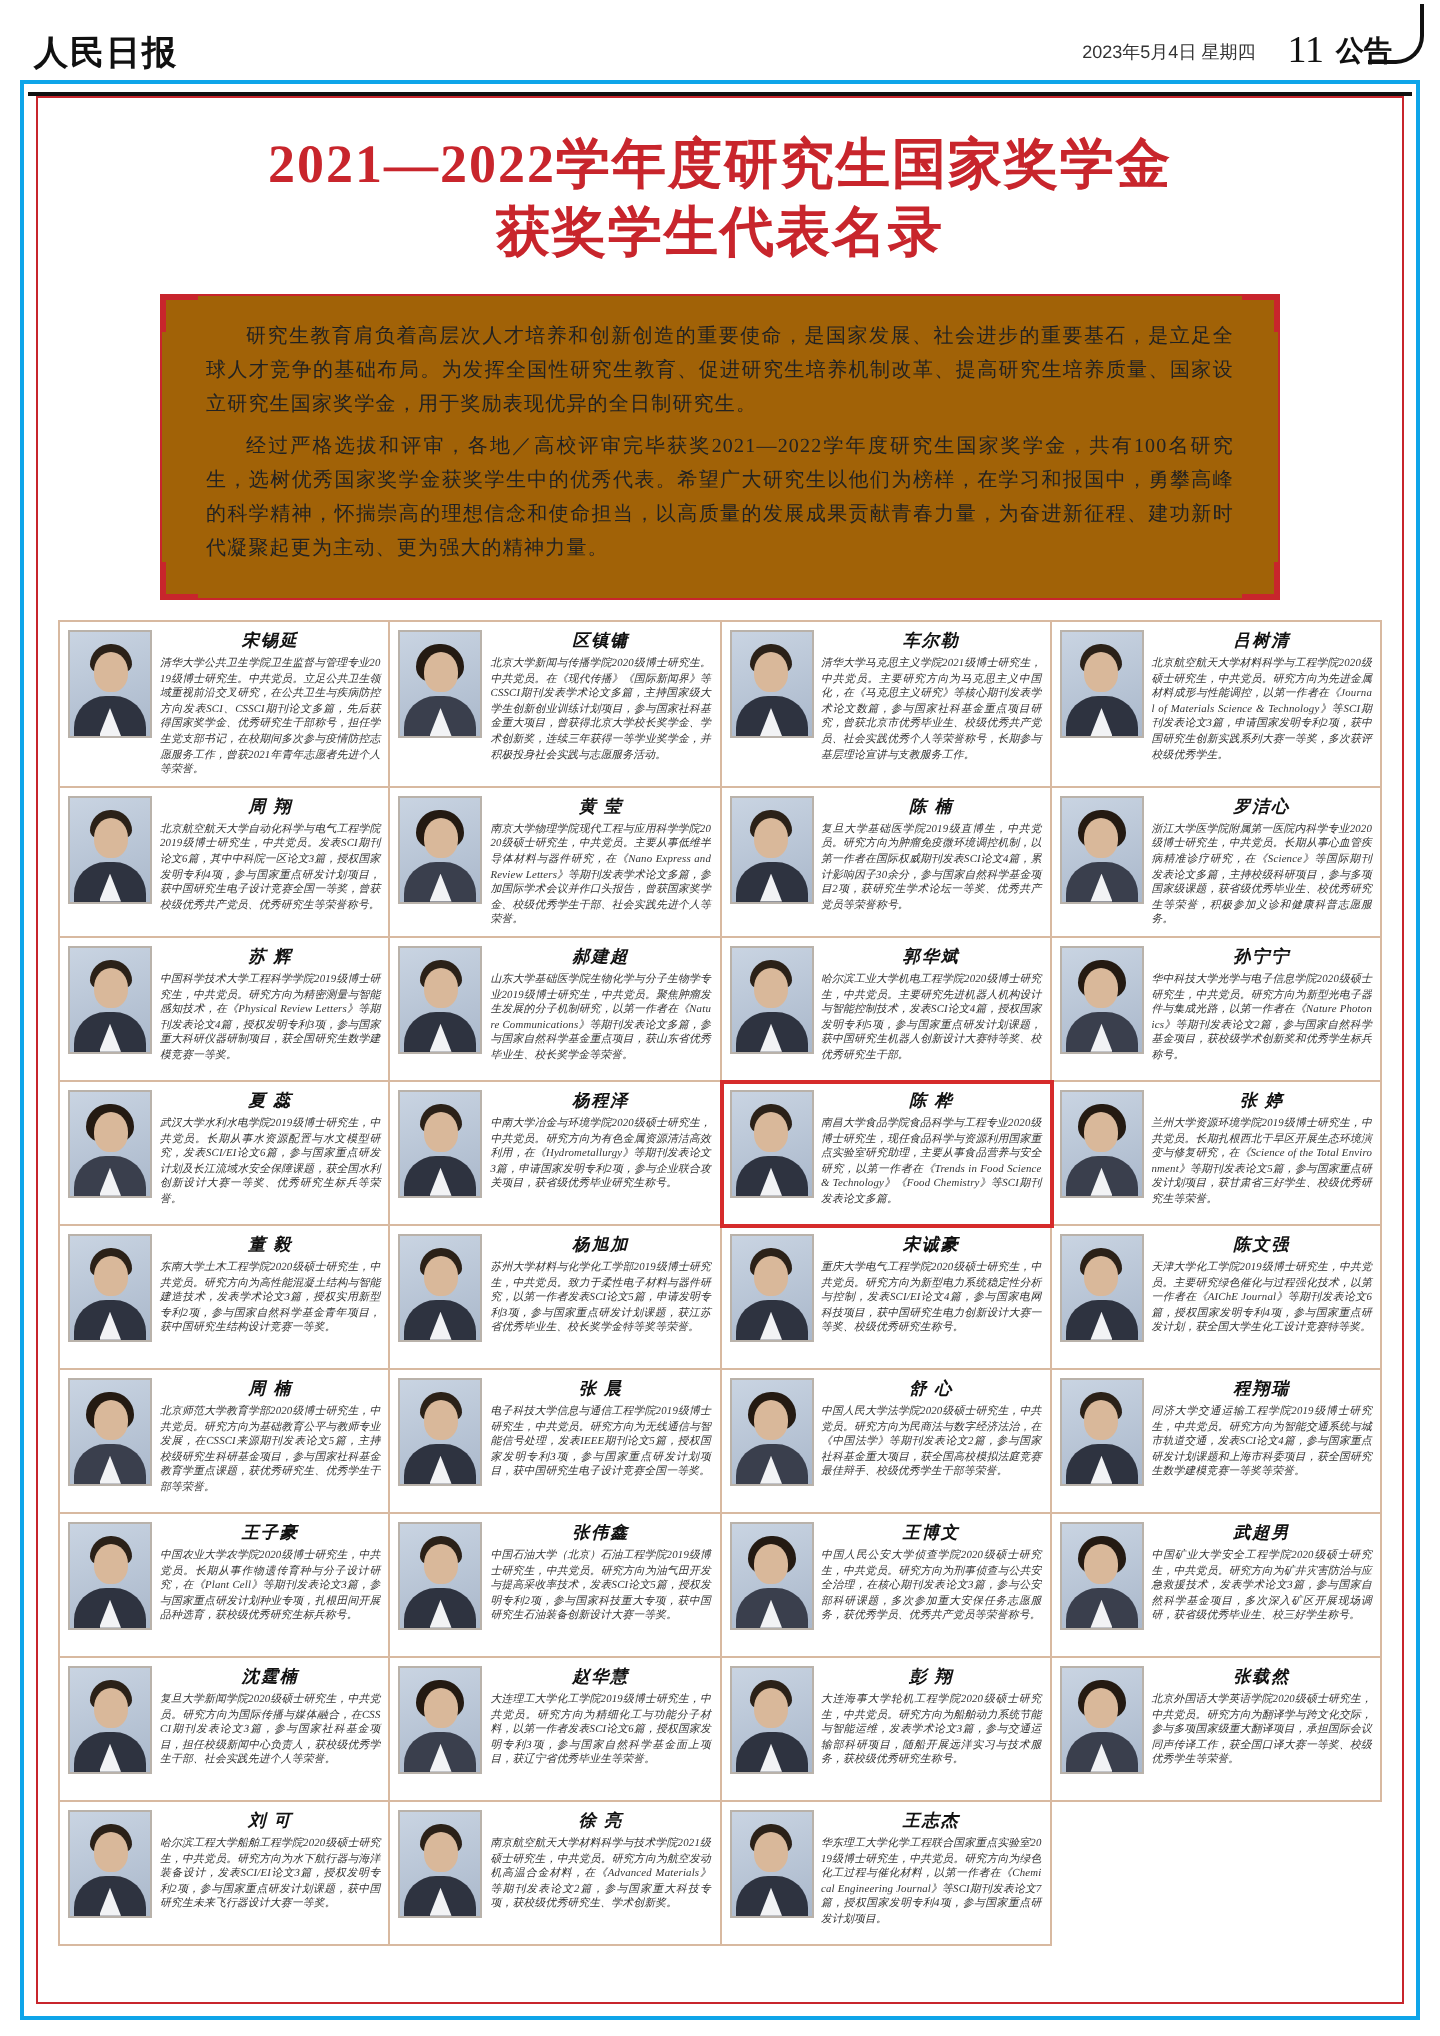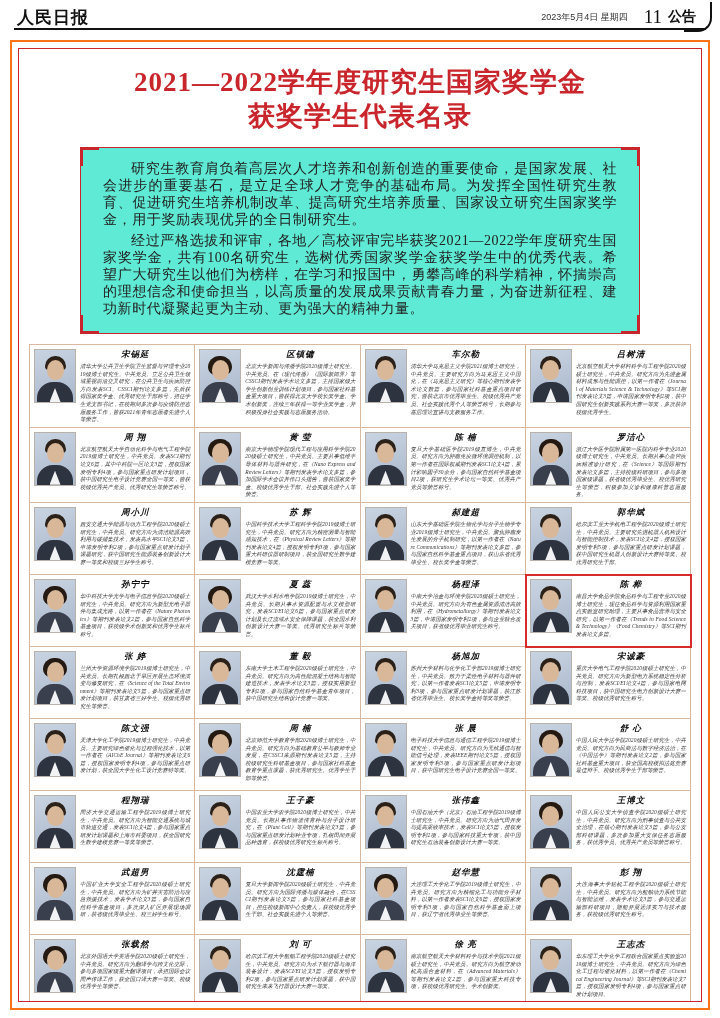--- a/index.html
+++ b/index.html
@@ -7,21 +7,21 @@
     width:720px;height:1018px;
     background:#ffffff;
     font-family:"Liberation Serif", serif;
     color:#1a1a1a;
     overflow:hidden;
   }
   .page{position:relative;width:720px;height:1018px;box-sizing:border-box;}
 
   
   .masthead{
-    position:relative;height:30px;
+    position:relative;height:48px;
     display:flex;align-items:center;
     padding:4px 14px 0 14px;box-sizing:border-box;
   }
   .logo{
     font-family:"Liberation Serif",serif;
     font-size:17px;font-weight:bold;color:#111;
     letter-spacing:1px;
     border:0;
     padding:2px 3px;
     white-space:nowrap;
@@ -43,21 +43,21 @@
     border-right:2px solid #111;border-bottom:2px solid #111;
     border-bottom-right-radius:14px;
   }
   .masthead-rule{
     position:absolute;left:14px;right:14px;bottom:0;height:2px;background:#111;
   }
 
   
   .frame{
     position:absolute;left:10px;top:40px;right:10px;bottom:8px;
-    border:2px solid #f97316;
+    border:2px solid #0ea5e9;
     box-sizing:border-box;
     padding:6px;
   }
   .frame-inner{
     border:1px solid #c8252c;
     width:100%;height:100%;
     box-sizing:border-box;
     padding:10px 10px 4px 10px;
     position:relative;
     overflow:hidden;
@@ -73,25 +73,25 @@
 
   
   .preface-wrap{
     margin:14px auto 10px auto;
     width:560px;
     position:relative;
   }
   .preface{
     border:1px solid #c8252c;
     padding:12px 22px;
-    font-size:14px;line-height:17px;
+    font-size:10px;line-height:17px;
     color:#222;text-align:justify;
     letter-spacing:.6px;
     position:relative;
-    background:#5eead4;
+    background:#a16207;
   }
   .preface p{margin:0 0 4px 0;text-indent:2em;}
   .corner{
     position:absolute;width:16px;height:16px;border:0;
   }
   .c-tl{left:-1px;top:-1px;border-left:3px solid #c8252c;border-top:3px solid #c8252c;}
   .c-tr{right:-1px;top:-1px;border-right:3px solid #c8252c;border-top:3px solid #c8252c;}
   .c-bl{left:-1px;bottom:-1px;border-left:3px solid #c8252c;border-bottom:3px solid #c8252c;}
   .c-br{right:-1px;bottom:-1px;border-right:3px solid #c8252c;border-bottom:3px solid #c8252c;}
 
@@ -301,33 +301,20 @@
           </div>
           <div class="cell">
             <div class="photo">
               <span class="bg"></span>
               <span class="body"></span>
               <span class="shirt"></span>
               <span class="hair"></span>
               <span class="head"></span>
             </div>
             <div class="info">
-              <div class="pname">周小川</div>
-              <div class="pdesc">西安交通大学能源与动力工程学院2020级硕士研究生，中共党员。研究方向为清洁能源高效利用与碳捕集技术，发表高水平SCI论文3篇，申请发明专利2项，参与国家重点研发计划子课题研究，获中国研究生能源装备创新设计大赛一等奖和校级三好学生称号。</div>
-            </div>
-          </div>
-          <div class="cell">
-            <div class="photo">
-              <span class="bg"></span>
-              <span class="body"></span>
-              <span class="shirt"></span>
-              <span class="hair"></span>
-              <span class="head"></span>
-            </div>
-            <div class="info">
               <div class="pname">苏 辉</div>
               <div class="pdesc">中国科学技术大学工程科学学院2019级博士研究生，中共党员。研究方向为精密测量与智能感知技术，在《Physical Review Letters》等期刊发表论文4篇，授权发明专利3项，参与国家重大科研仪器研制项目，获全国研究生数学建模竞赛一等奖。</div>
             </div>
           </div>
           <div class="cell">
             <div class="photo">
               <span class="bg"></span>
               <span class="body"></span>
               <span class="shirt"></span>
               <span class="hair"></span>

